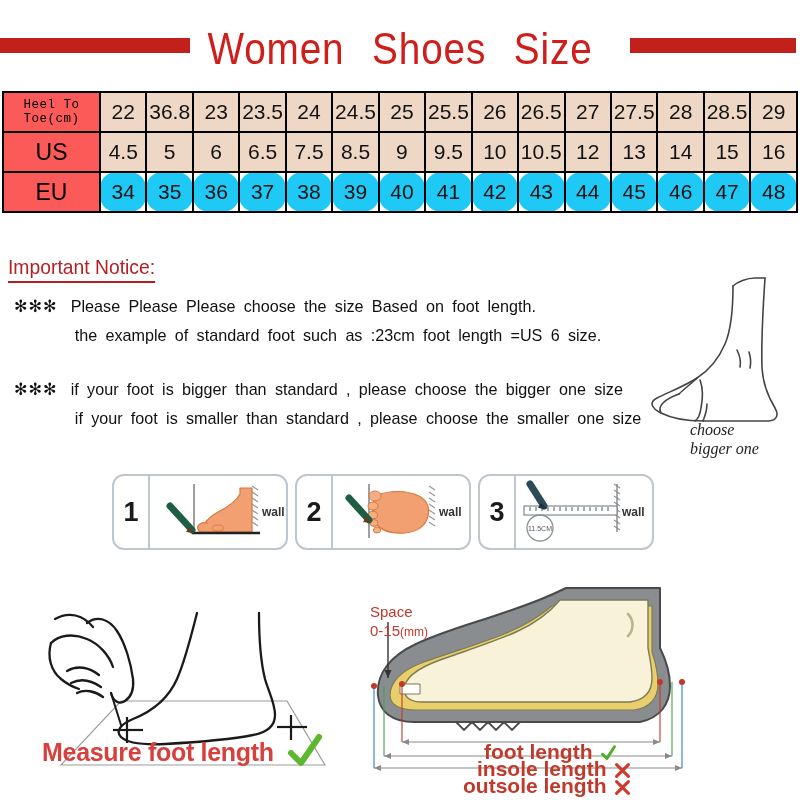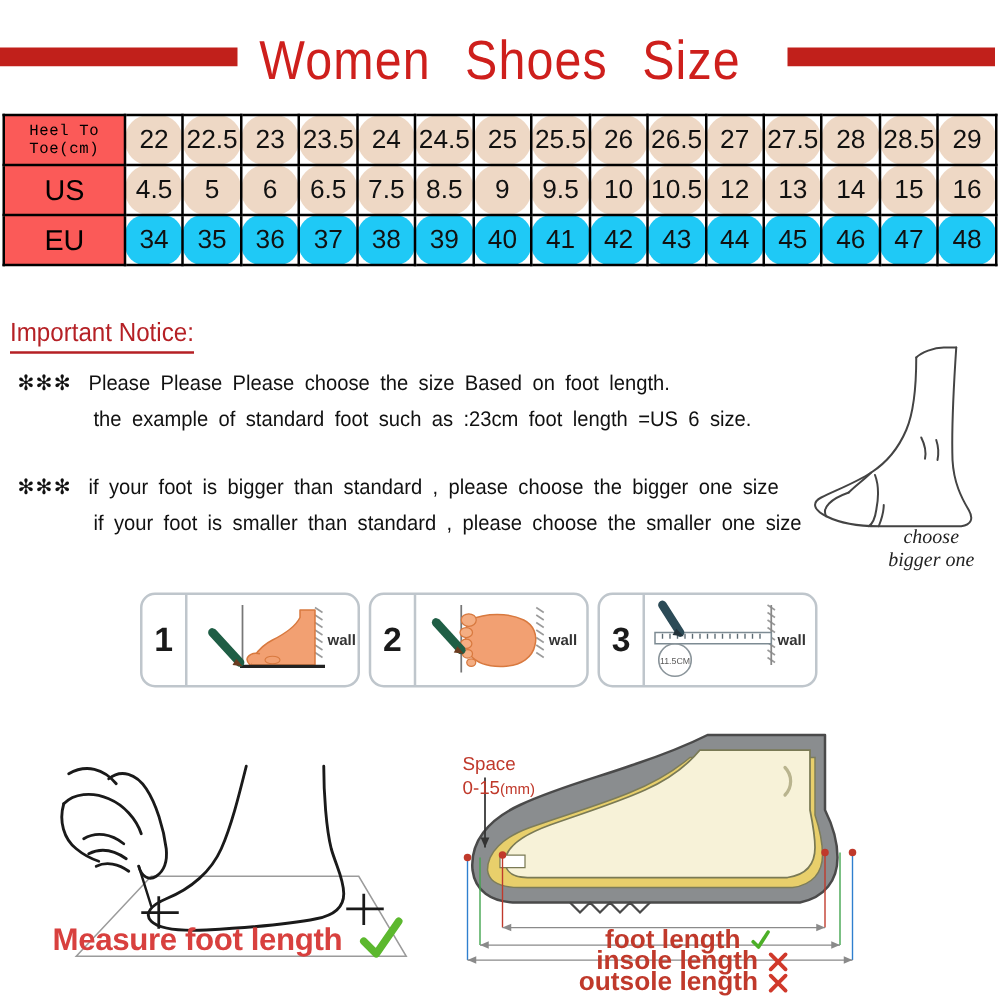--- a/index.html
+++ b/index.html
@@ -23,41 +23,41 @@
   #size-table{position:absolute;left:2px;top:91px;width:796px;border-collapse:collapse;table-layout:fixed;}
   #size-table td{
     border:2px solid #000;text-align:center;vertical-align:middle;
     font-size:21px;color:#111;height:38px;padding:0;
     font-family:"Liberation Sans",sans-serif;
   }
   #size-table td.rowlabel{
     width:95px;background:#FB5A58;font-weight:normal;font-size:23px;color:#000;
   }
   #size-table td.rowlabel.small{font-size:12.5px;font-family:"Liberation Mono","DejaVu Sans Mono",monospace;letter-spacing:.5px;}
-  #size-table tr.beige td.val{background:#EED8C5;border-radius:19px;}
+  #size-table tr.beige td.val{background:#EED8C5;}
   #size-table tr.cyan  td.val{background:#1FC9F6;border-radius:16px;}
   
   #notice-head{
     position:absolute;left:8px;top:255px;color:#B52025;font-size:21px;
     font-family:"Liberation Sans Narrow","Liberation Sans",sans-serif;
     transform:scaleX(.92);transform-origin:left center;
     border-bottom:2px solid #B52025;padding-bottom:2px;
   }
   .notice-block{position:absolute;color:#111;font-size:17px;white-space:nowrap;
     font-family:"Liberation Sans Narrow","Liberation Sans",sans-serif;
     transform:scaleX(.95);transform-origin:left center;word-spacing:4px;}
   #notice1{left:14px;top:292px;}
   #notice2{left:14px;top:375px;}
   .notice-line{line-height:29px;}
   .stars{letter-spacing:1px;padding-right:14px;}
   .indent{padding-left:64px;}
   
   #foot-profile{position:absolute;left:645px;top:268px;width:155px;height:190px;}
   #foot-caption{
-    position:absolute;left:690px;top:420px;width:110px;text-align:center;
+    position:absolute;left:690px;top:420px;width:110px;
     font-family:"Liberation Serif","DejaVu Serif",serif;font-style:italic;
     font-size:16px;color:#222;line-height:19px;
   }
   
   .step{position:absolute;top:474px;height:72px;border:2px solid #BFC6CC;border-radius:12px;background:#fff;}
   #step1{left:112px;width:172px;}
   #step2{left:295px;width:172px;}
   #step3{left:478px;width:172px;}
   .step-num{
     position:absolute;left:0;top:0;width:34px;height:100%;
@@ -101,21 +101,21 @@
     <span class="w">Shoes</span>
     <span class="w">Size</span>
   </div>
 </div>
 
 <table id="size-table">
   <tbody>
     <tr class="beige">
       <td class="rowlabel small">Heel To Toe(cm)</td>
       <td class="val">22</td>
-      <td class="val">22.5</td>
+      <td class="val">36.8</td>
       <td class="val">23</td>
       <td class="val">23.5</td>
       <td class="val">24</td>
       <td class="val">24.5</td>
       <td class="val">25</td>
       <td class="val">25.5</td>
       <td class="val">26</td>
       <td class="val">26.5</td>
       <td class="val">27</td>
       <td class="val">27.5</td>

